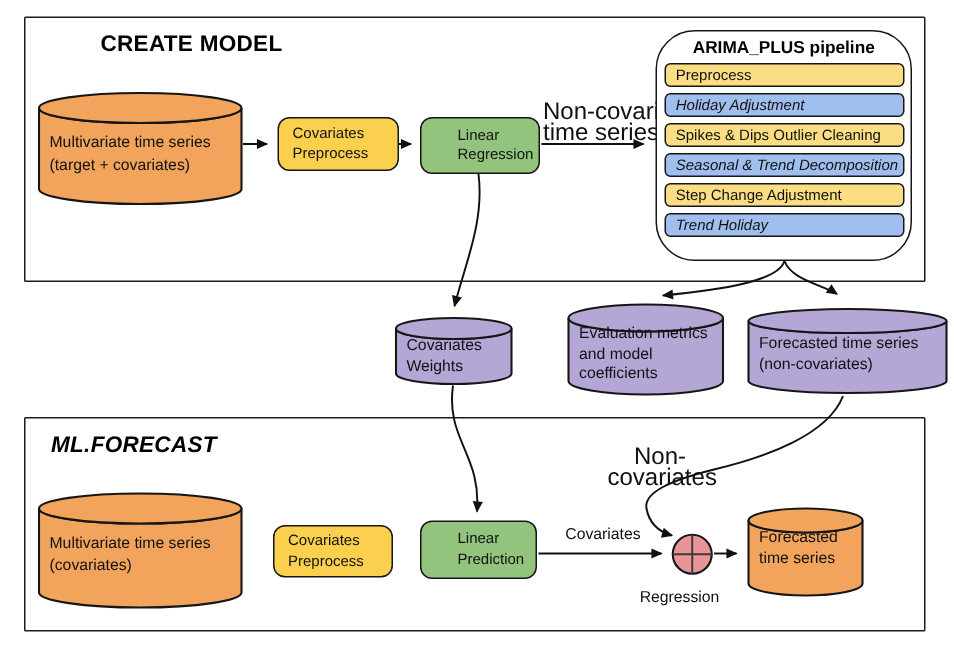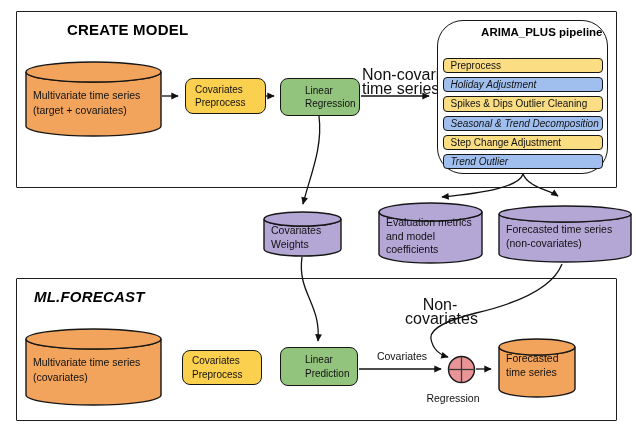--- a/index.html
+++ b/index.html
@@ -30,21 +30,21 @@
   .cyl-purple path,.cyl-purple ellipse{fill:var(--purple);}
   .cyl-label{
     position:absolute;left:8px;right:4px;font-size:10.5px;line-height:14.5px;color:#111;
   }
   .pipeline{
     position:absolute;left:437px;top:20px;width:171px;height:154px;
     box-sizing:border-box;border:1.5px solid #161616;border-radius:26px;background:#fff;
     display:flex;flex-direction:column;align-items:stretch;padding:4px 4.5px 0 4.5px;
   }
   .pipeline-title{
-    text-align:right;font-size:11.5px;font-weight:700;line-height:14px;margin-bottom:19px;color:#000;
+    text-align:center;font-size:11.5px;font-weight:700;line-height:14px;margin-bottom:3px;color:#000;
   }
   .pipe-step{
     box-sizing:border-box;height:16px;margin-bottom:4px;border:1.2px solid #161616;border-radius:4px;
     font-size:10px;line-height:13px;display:flex;align-items:center;padding-left:7px;color:#111;
   }
   .tone-yellow{background:var(--yellow-light);}
   .tone-blue{background:var(--blue);font-style:italic;}
   .edge-label{
     position:absolute;font-size:16px;line-height:14px;color:#111;
   }
@@ -78,21 +78,21 @@
   <div class="edge-label ml" style="left:362px;top:68px;">Non-covariates
 time series</div>
 
   <div class="pipeline">
     <div class="pipeline-title">ARIMA_PLUS pipeline</div>
     <div class="pipe-step tone-yellow">Preprocess</div>
     <div class="pipe-step tone-blue">Holiday Adjustment</div>
     <div class="pipe-step tone-yellow">Spikes &amp; Dips Outlier Cleaning</div>
     <div class="pipe-step tone-blue">Seasonal &amp; Trend Decomposition</div>
     <div class="pipe-step tone-yellow">Step Change Adjustment</div>
-    <div class="pipe-step tone-blue">Trend Outlier</div>
+    <div class="pipe-step tone-blue">Trend Holiday</div>
   </div>
 
   <div class="cyl cyl-purple" style="left:263px;top:211px;width:79px;height:46px;">
     <svg width="79" height="46" viewBox="0 0 79 46">
       <path d="M1,8 A38.5,7 0 0 0 78,8 L78,38 A38.5,7 0 0 1 1,38 Z"></path>
       <ellipse cx="39.5" cy="8" rx="38.5" ry="7"></ellipse>
     </svg>
     <div class="cyl-label ml" style="top:12px;line-height:14px;">Covariates
 Weights</div>
   </div>

